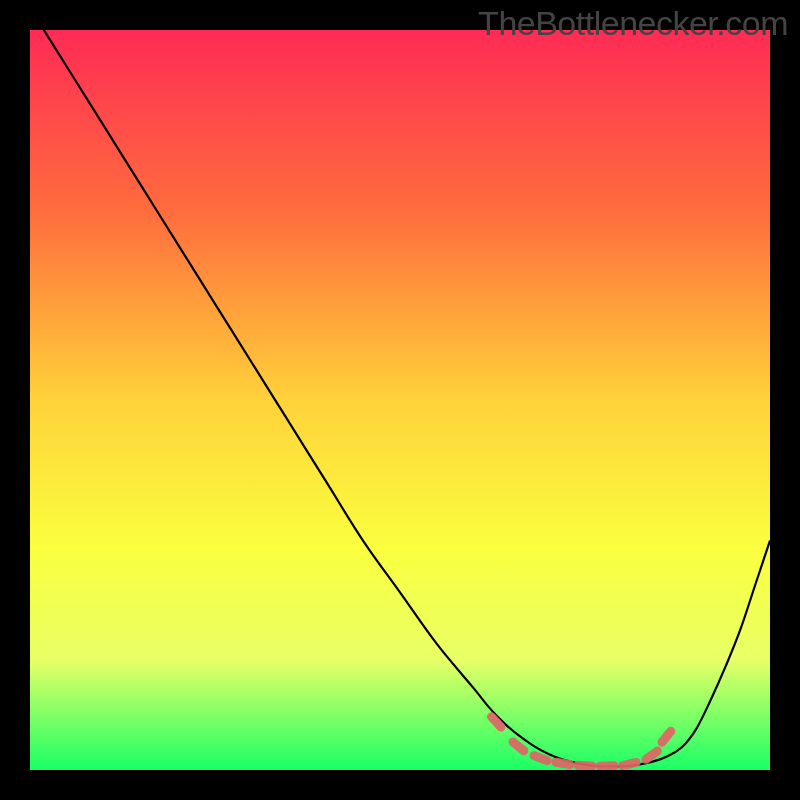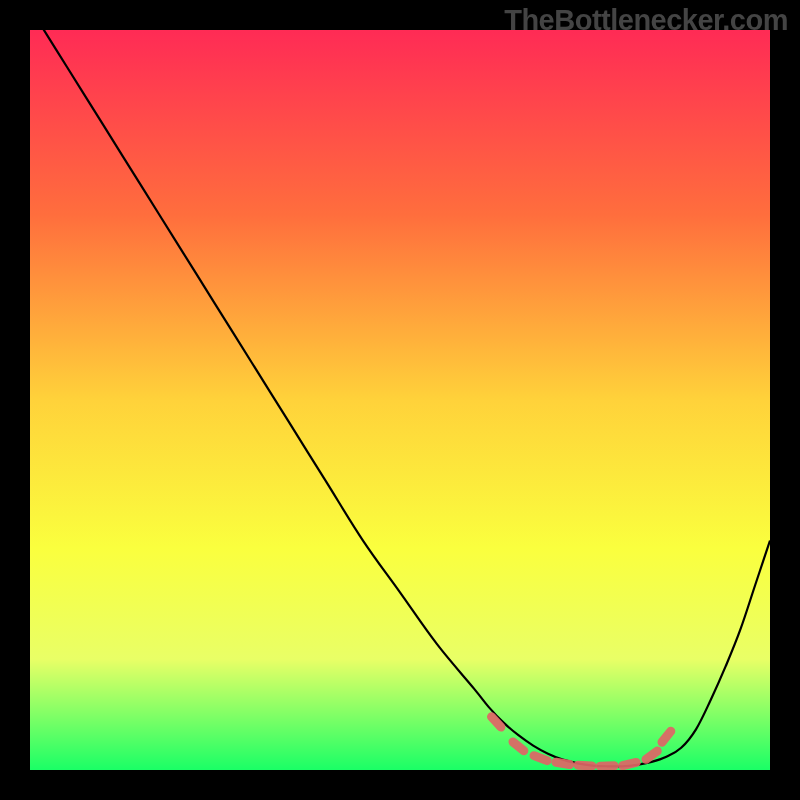--- a/index.html
+++ b/index.html
@@ -15,22 +15,22 @@
     position: relative;
     width: 800px;
     height: 800px;
     background: #000;
   }
   .attribution {
     position: absolute;
     top: 4px;
     right: 12px;
     color: #444;
-    font-size: 29px;
-    font-weight: bold;
+    font-size: 34px;
+    font-weight: normal;
     letter-spacing: -0.5px;
     z-index: 10;
   }
   .plot-area {
     position: absolute;
     left: 30px;
     top: 30px;
     width: 740px;
     height: 740px;
   }

